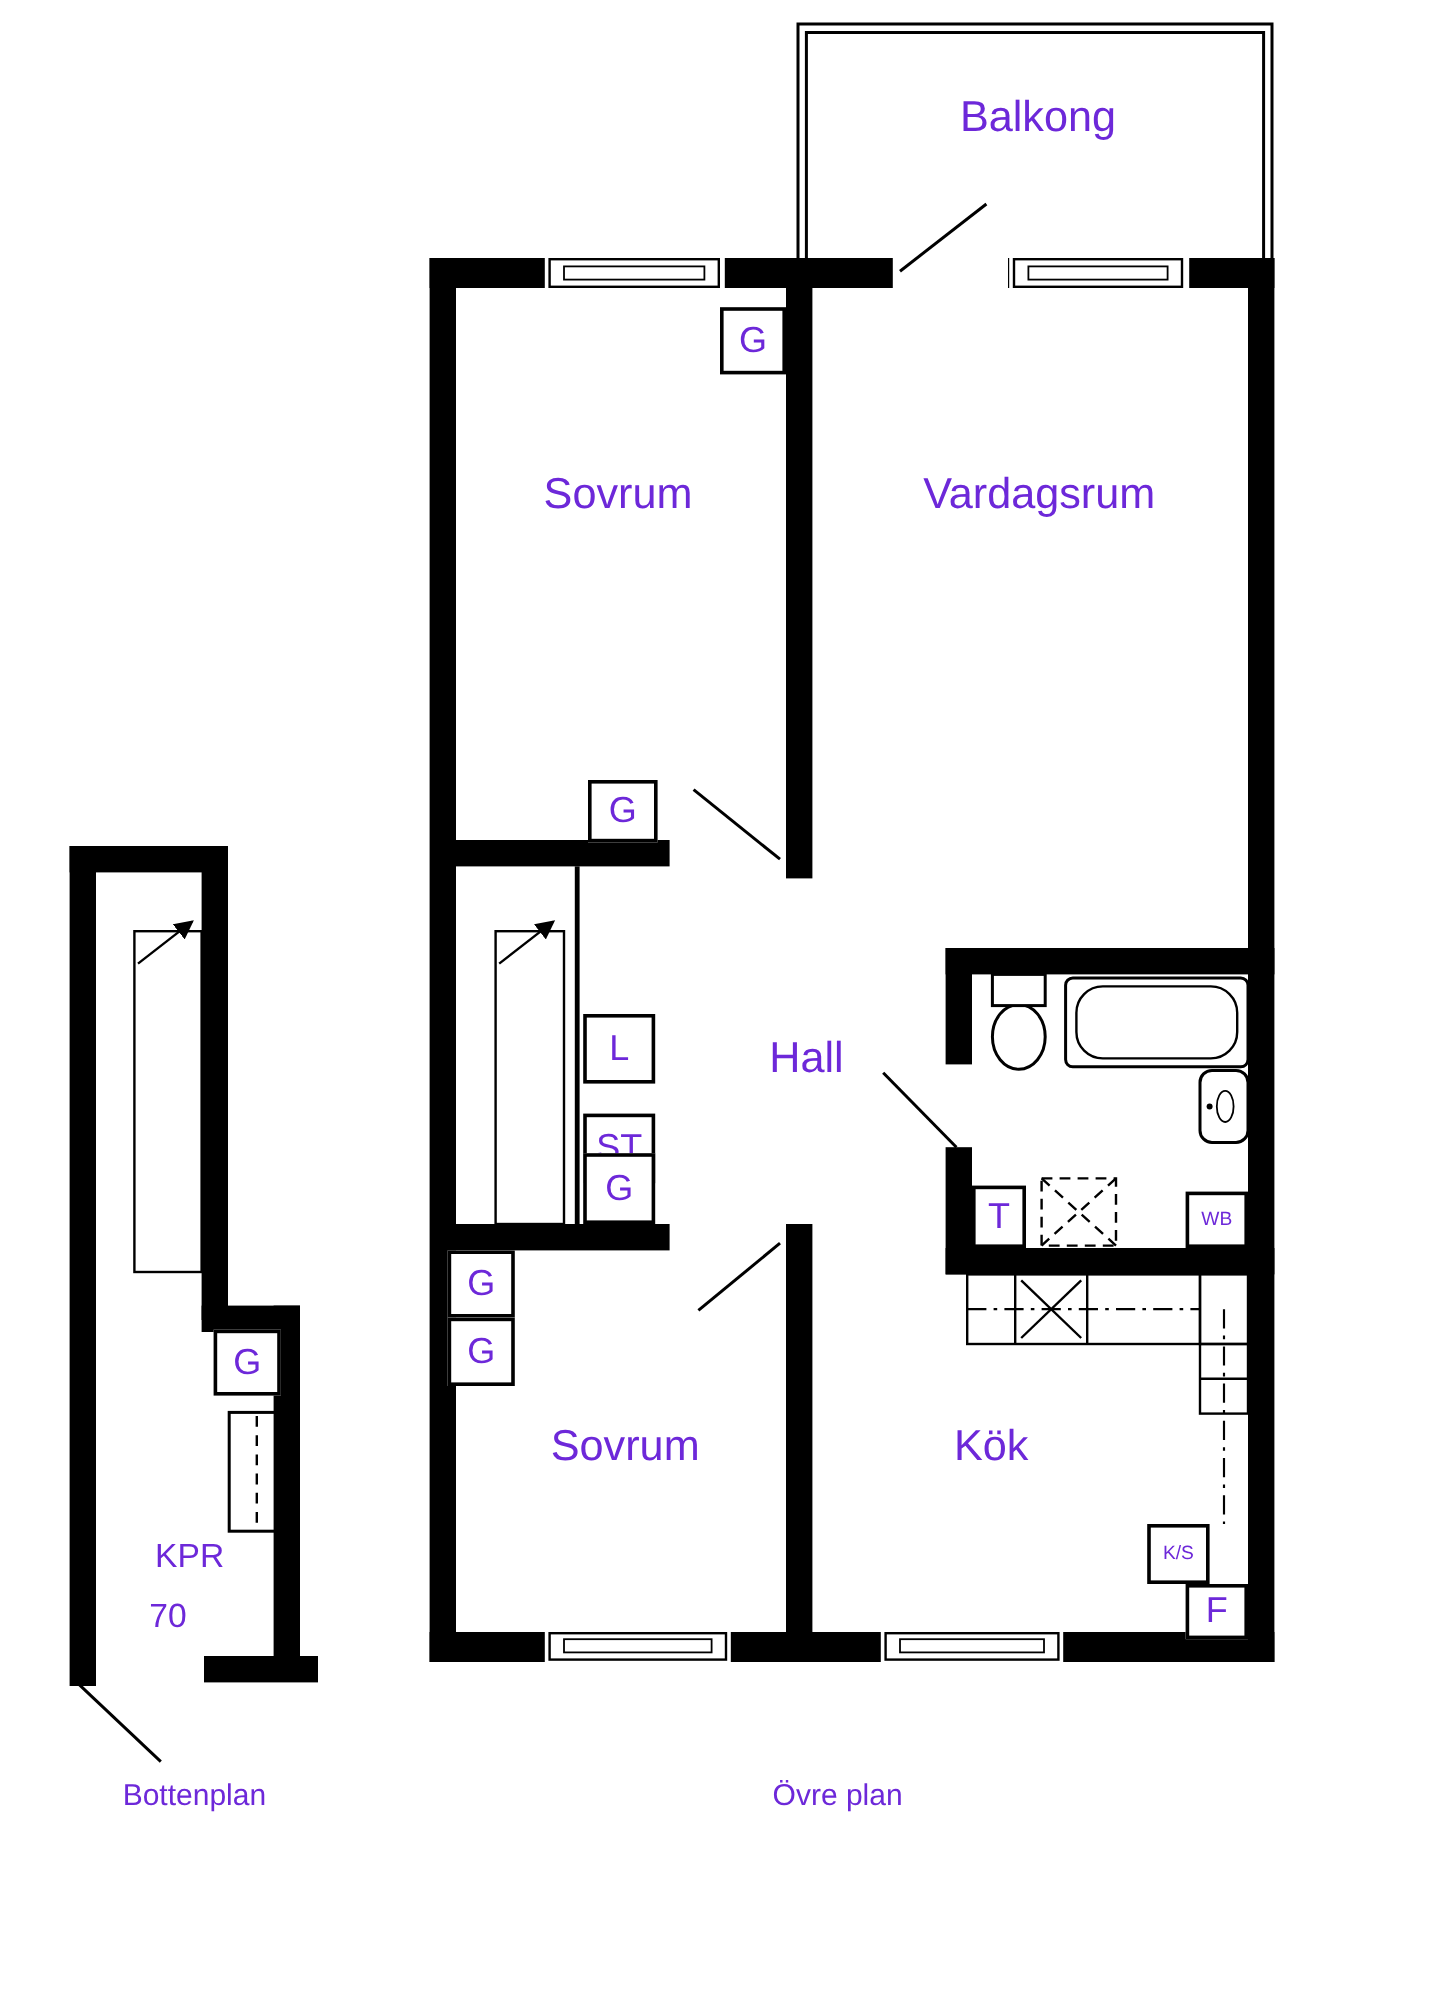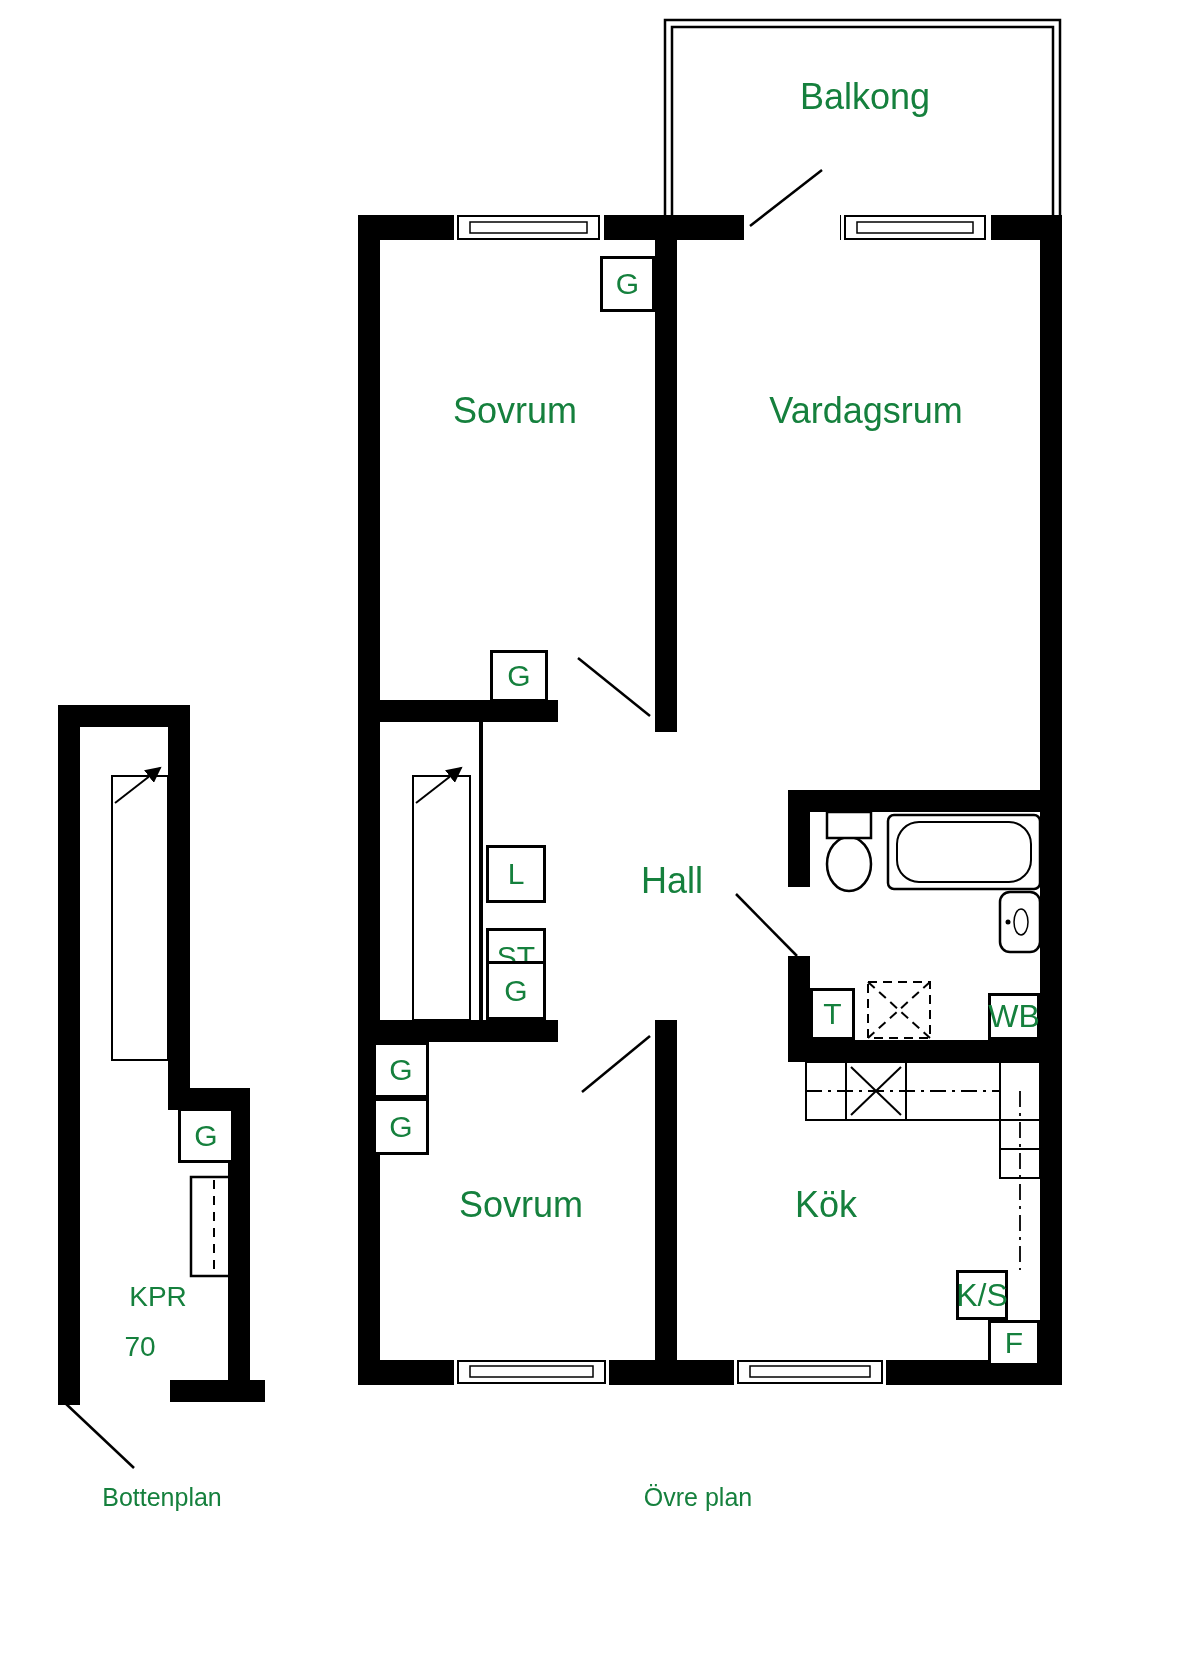--- a/index.html
+++ b/index.html
@@ -3,21 +3,21 @@
 <meta charset="utf-8">
 <style>
   html, body { margin: 0; padding: 0; background: #ffffff; }
   #plan {
     position: relative;
     width: 1164px;
     height: 1669px;
     background: #ffffff;
     overflow: hidden;
     font-family: "Liberation Sans", "DejaVu Sans", sans-serif;
-    color: #15803d;
+    color: #6d28d9;
   }
   #plan svg { position: absolute; left: 0; top: 0; }
   .room-label {
     position: absolute;
     transform: translate(-50%, -50%);
     font-size: 36px;
     white-space: nowrap;
   }
   .plan-title {
     position: absolute;
@@ -34,21 +34,21 @@
   .box {
     position: absolute;
     background: #ffffff;
     border: 3px solid #000;
     box-sizing: border-box;
     display: flex;
     align-items: center;
     justify-content: center;
     font-size: 30px;
   }
-  .box.tight { font-size: 32px; }
+  .box.tight { font-size: 16px; }
 </style>
 </head>
 <body>
 
 <div id="plan">
 
   <svg width="1200" height="1669" viewBox="0 0 1200 1669">
     <defs>
       <marker id="arrow" markerWidth="18" markerHeight="16" refX="14" refY="8" orient="auto" markerUnits="userSpaceOnUse">
         <path d="M0,0 L16,8 L0,16 Z" fill="#000"></path>

